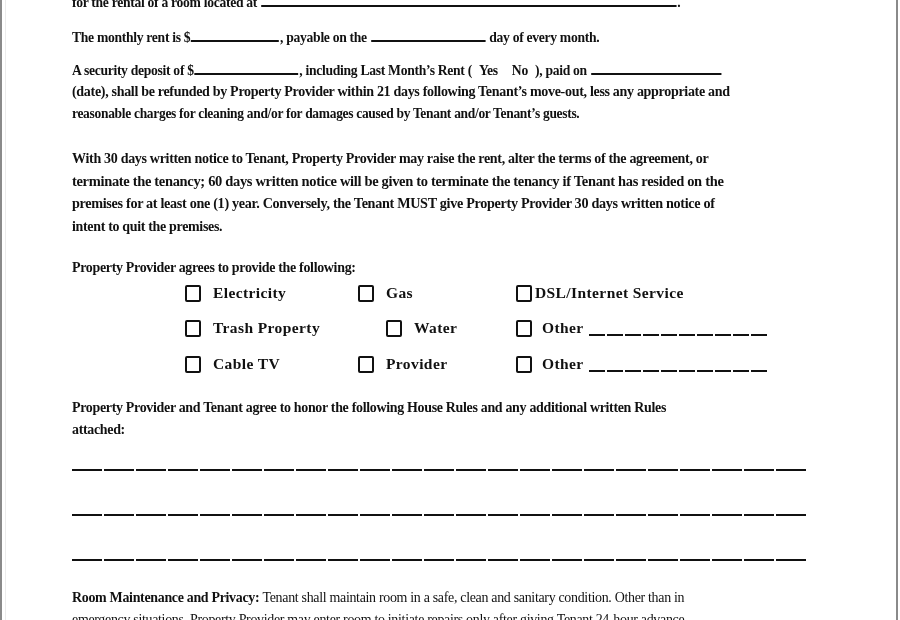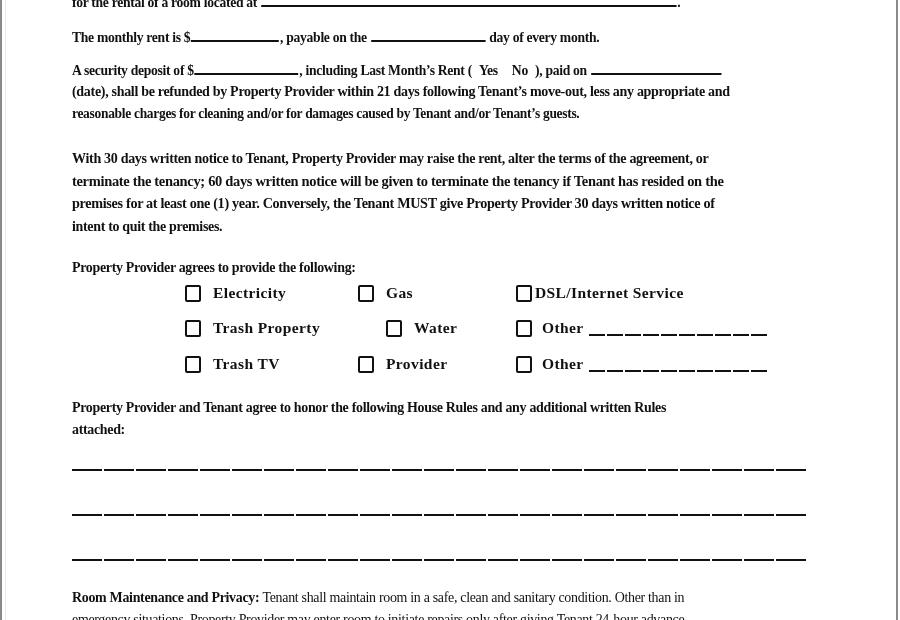--- a/index.html
+++ b/index.html
@@ -183,21 +183,21 @@
     <div class="cb-item" style="left:516px;">
       <span class="checkbox"></span>
       <span class="cb-label" style="margin-left:10px;">Other</span>
       <span class="other-blank"></span>
     </div>
   </div>
 
   <div class="cb-row" style="top:353px; left:0; width:900px;">
     <div class="cb-item" style="left:185px;">
       <span class="checkbox"></span>
-      <span class="cb-label">Trash TV</span>
+      <span class="cb-label">Cable TV</span>
     </div>
     <div class="cb-item" style="left:358px;">
       <span class="checkbox"></span>
       <span class="cb-label">Provider</span>
     </div>
     <div class="cb-item" style="left:516px;">
       <span class="checkbox"></span>
       <span class="cb-label" style="margin-left:10px;">Other</span>
       <span class="other-blank"></span>
     </div>

